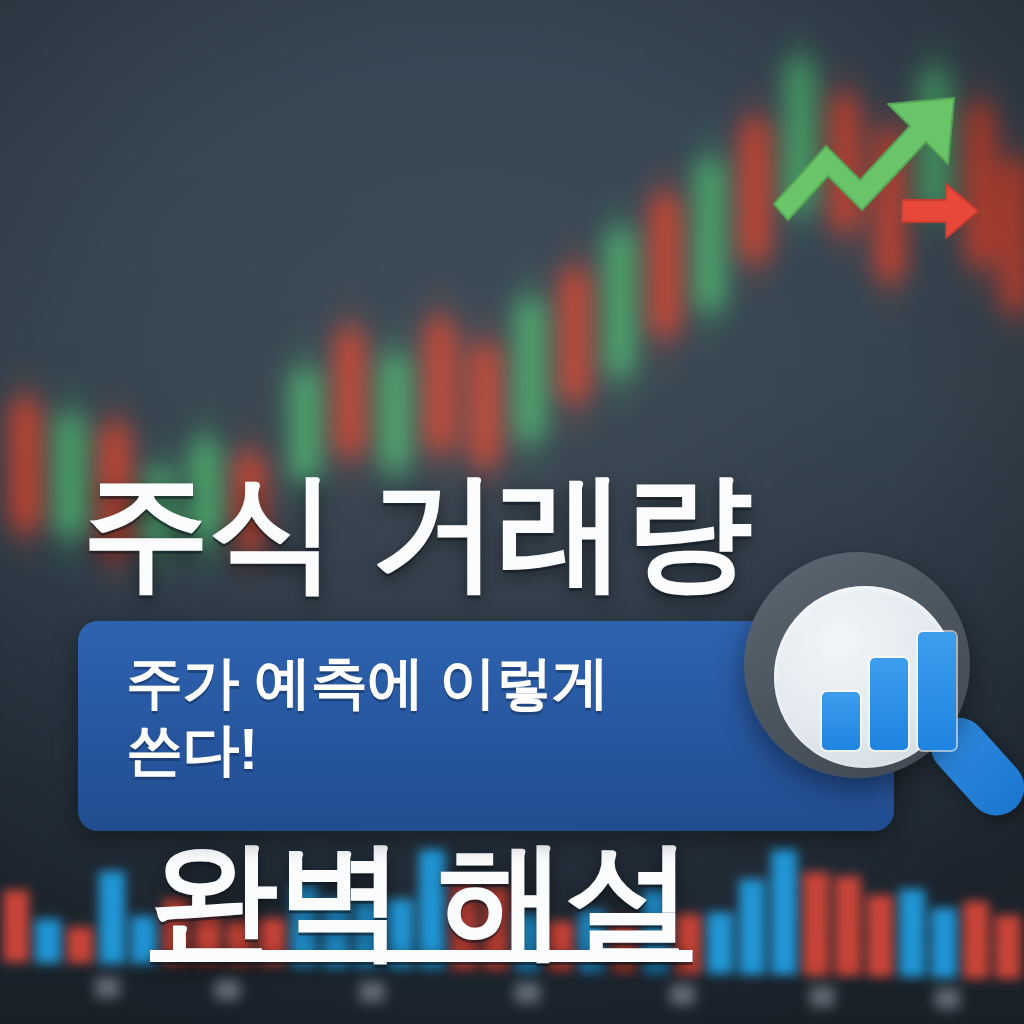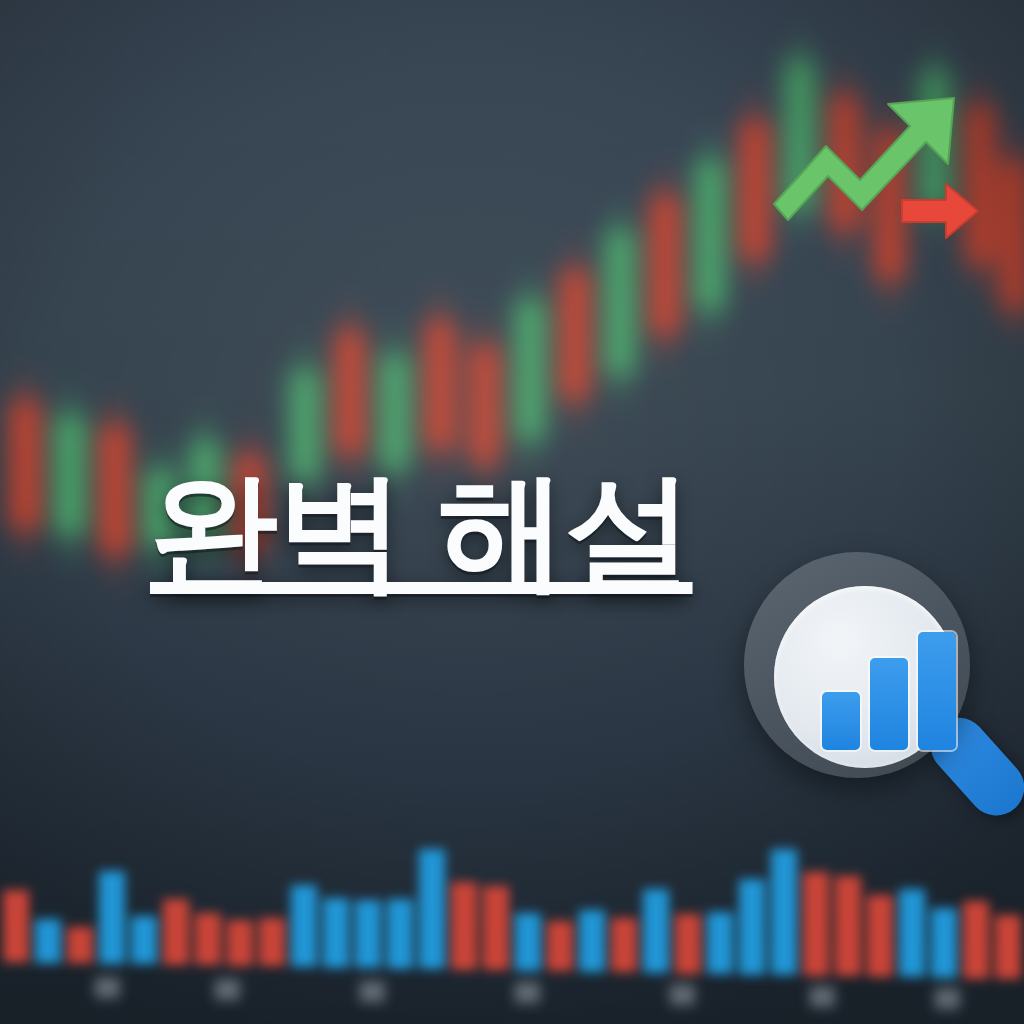--- a/index.html
+++ b/index.html
@@ -242,23 +242,28 @@
       </g>
     </svg>
   </div>
   <div class="arrow-right">
     <svg viewBox="0 0 80 58" width="80" height="58">
       <path d="M2 18 L46 18 L46 2 L78 29 L46 56 L46 40 L2 40 Z" fill="#e8483a" stroke="#c93c30" stroke-width="2" stroke-linejoin="round"></path>
     </svg>
   </div>
 
   <div class="headline">
+    <span class="hl-line l1">주식 거래량</span>
     <span class="hl-line l2">완벽 해설</span>
   </div>
 
+  <div class="sub-box">
+    <div class="sub-text">주가 예측에 이렇게
+쓴다!</div>
+  </div>
 
   <div class="magnifier">
     <div class="mg-neck"></div>
     <div class="mg-handle"></div>
     <div class="mg-ring">
       <div class="mg-lens">
         <div class="mg-bars" id="mgbars">
             <div class="mg-bar" style="left: 4px; width: 38px; height: 58px;"></div>
             <div class="mg-bar" style="left: 52px; width: 38px; height: 92px;"></div>
             <div class="mg-bar" style="left: 100px; width: 38px; height: 118px;"></div>

